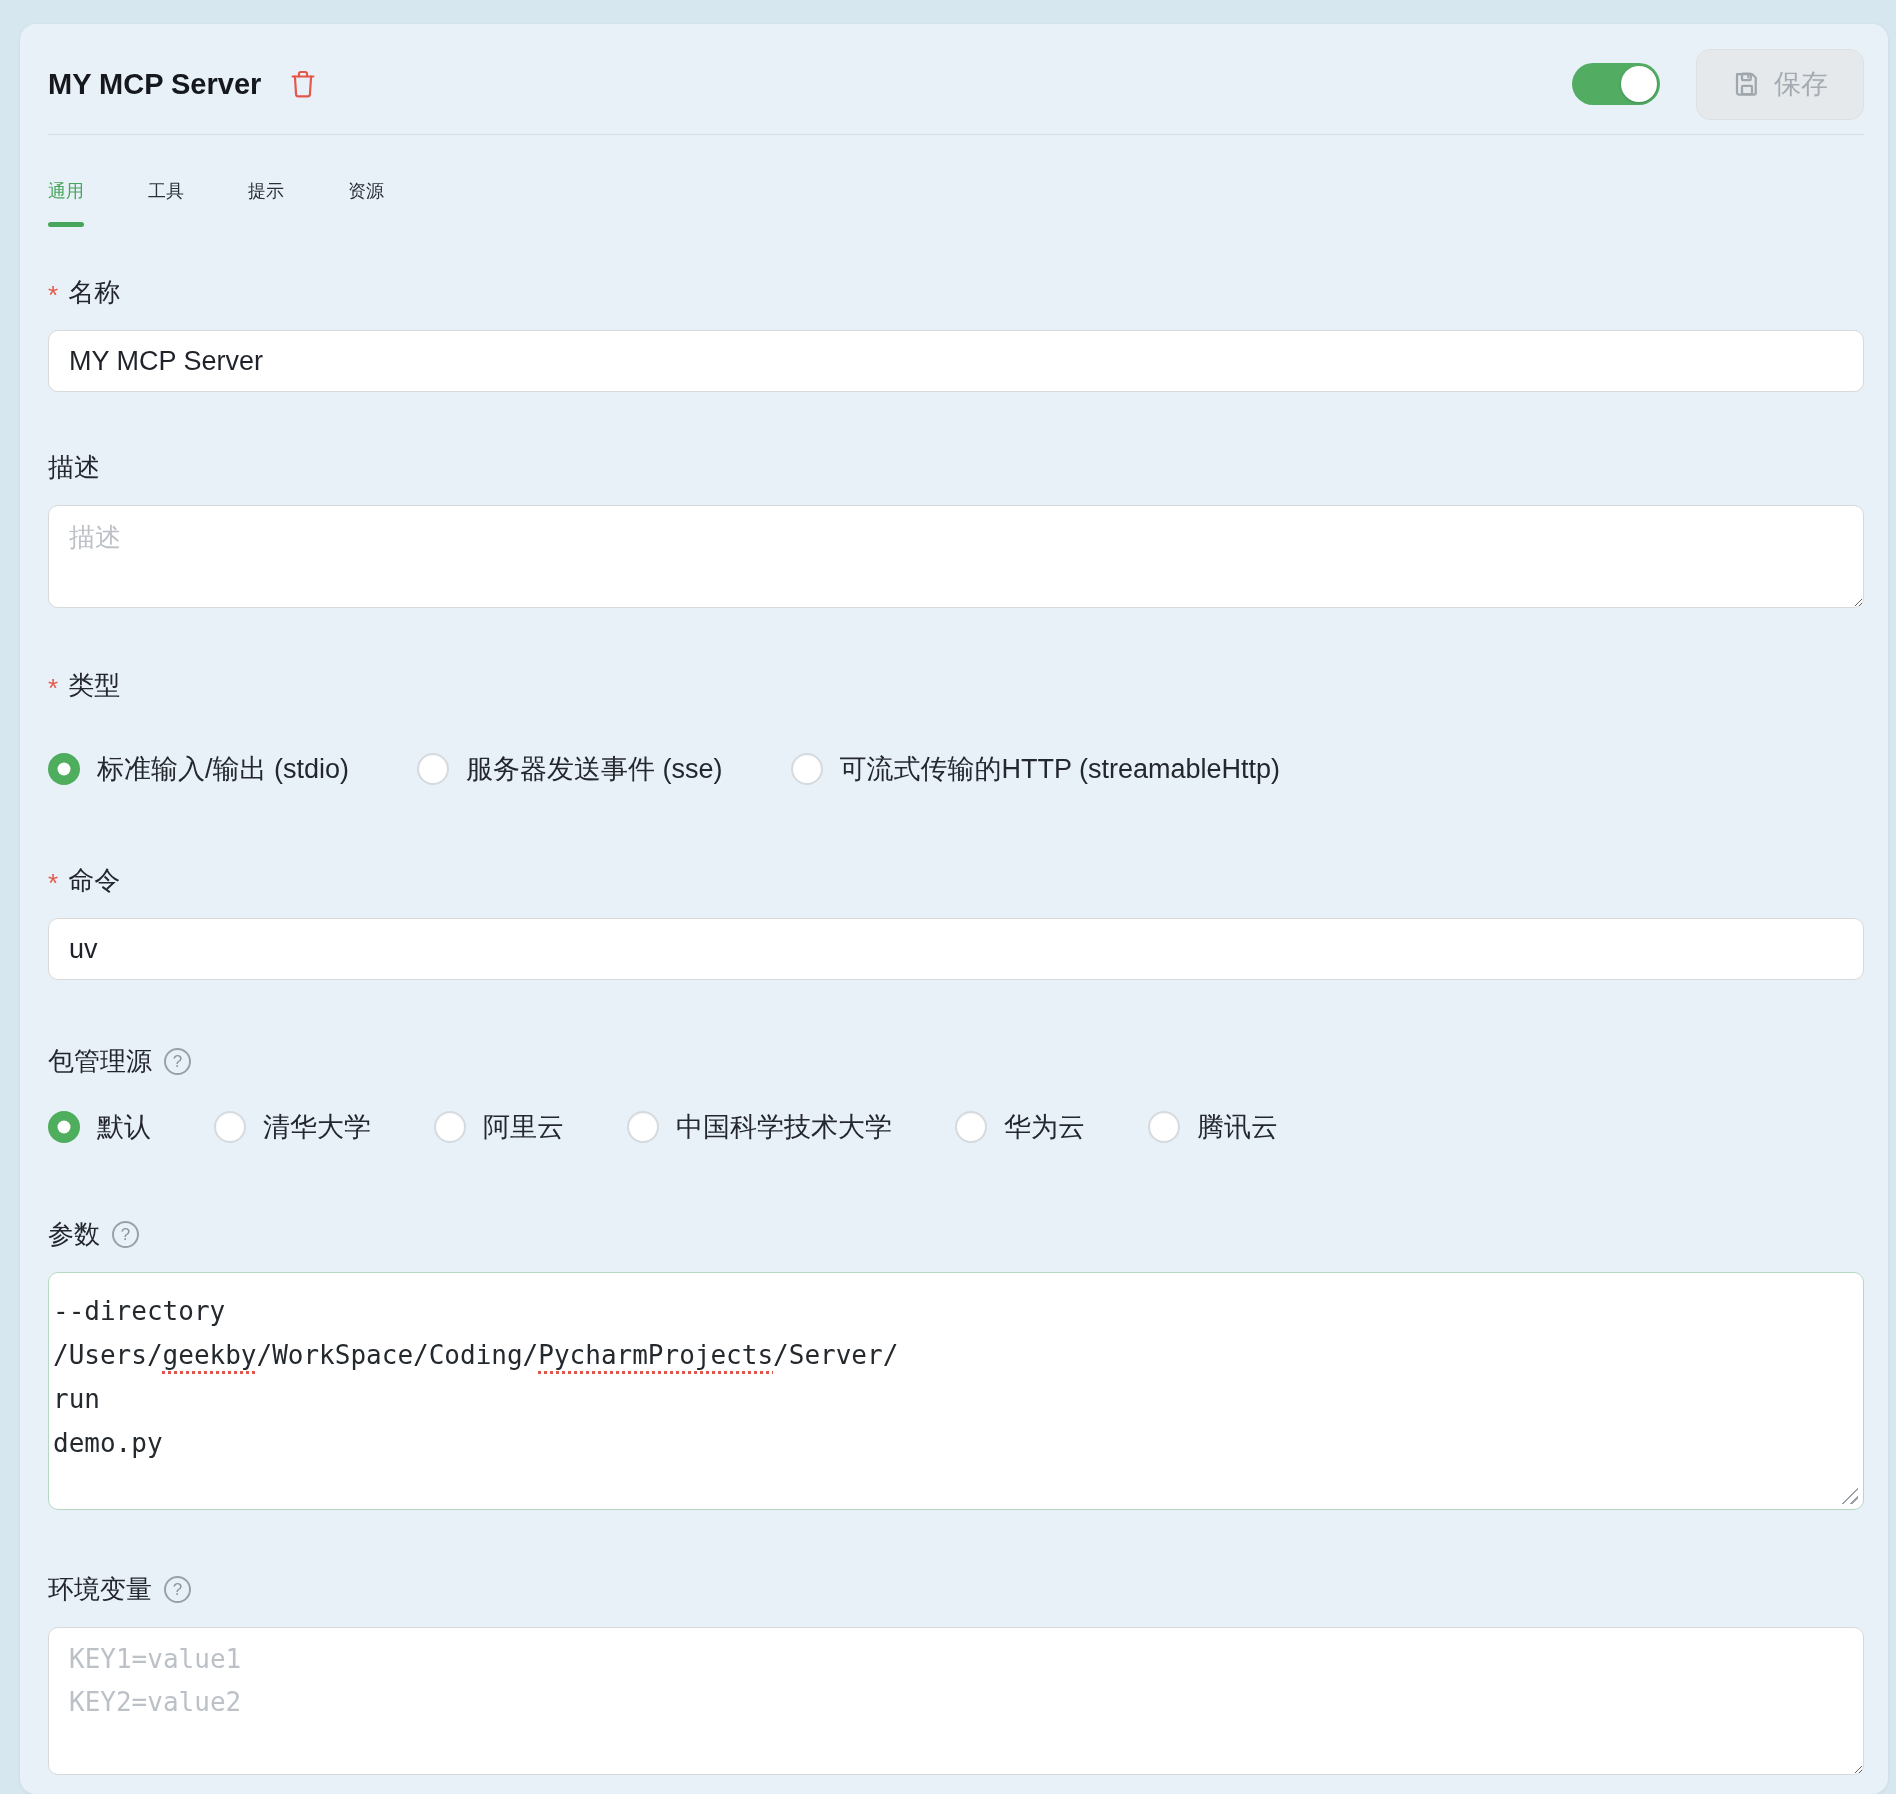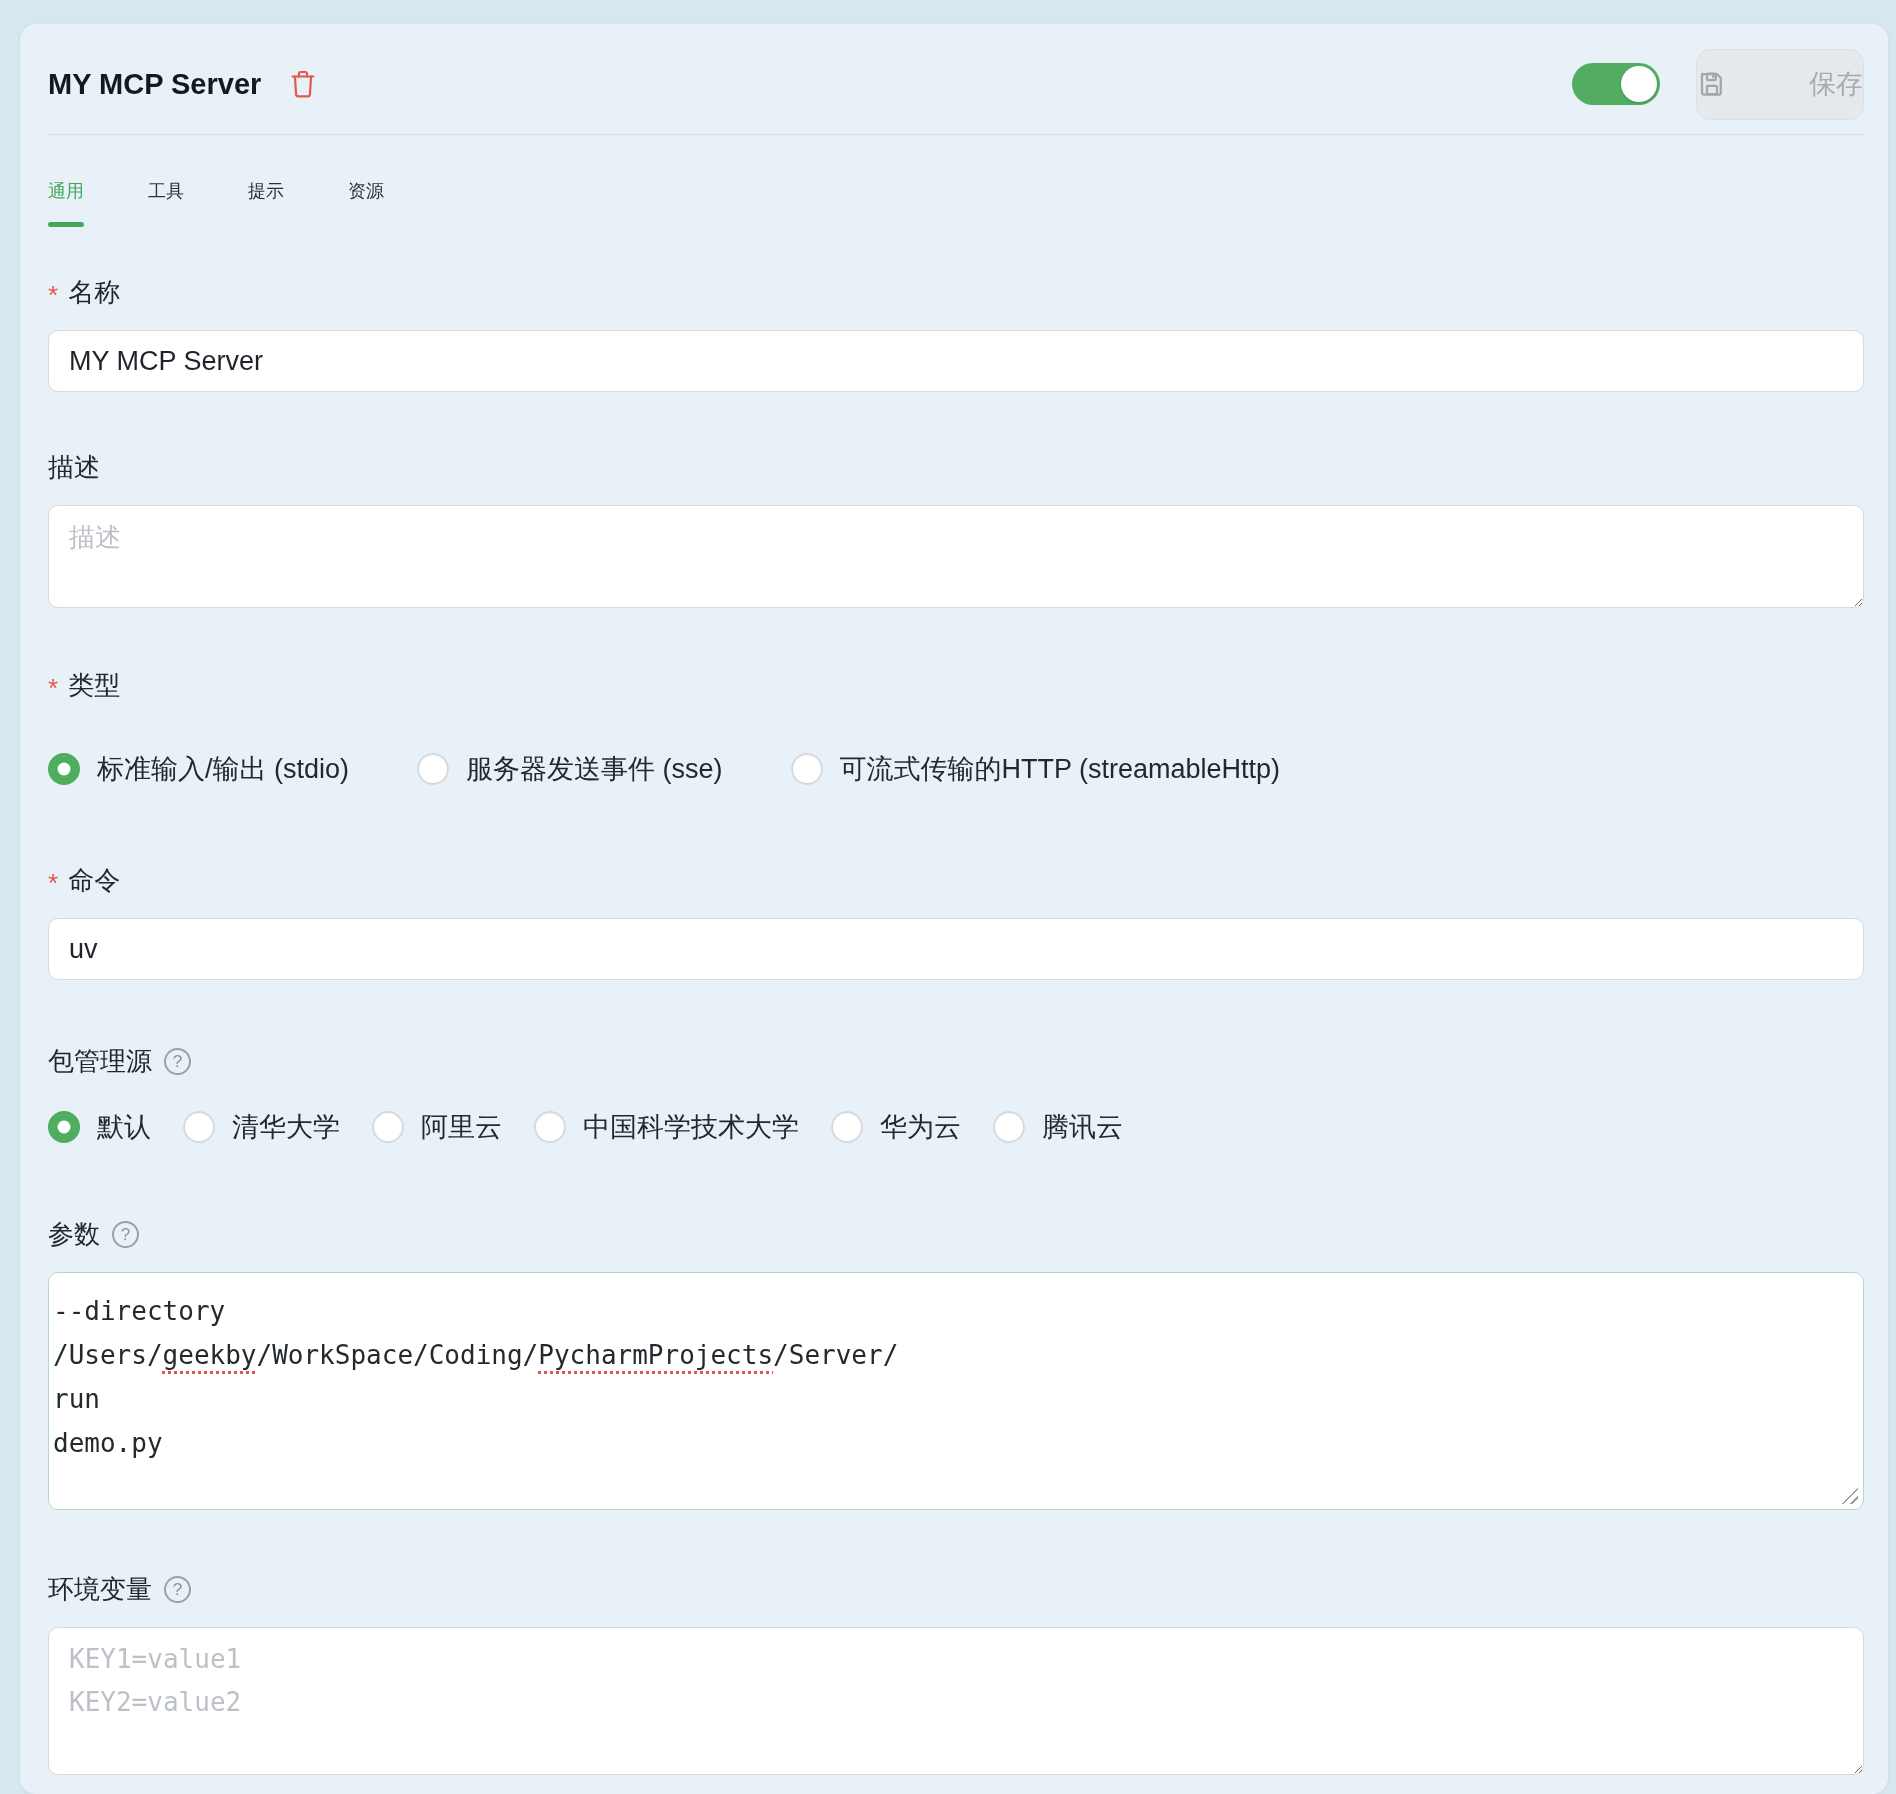--- a/index.html
+++ b/index.html
@@ -28,21 +28,21 @@
     width: 88px; height: 42px; border-radius: 21px;
     background: #52ad63; position: relative; cursor: pointer;
     margin-right: 36px;
   }
   .toggle .knob {
     position: absolute; top: 3px; right: 3px;
     width: 36px; height: 36px; border-radius: 50%;
     background: #ffffff; box-shadow: 0 1px 3px rgba(0,0,0,0.2);
   }
   .save-btn {
-    display: flex; align-items: center; justify-content: space-between; gap: 12px;
+    display: flex; align-items: center; justify-content: center; gap: 12px;
     width: 168px; height: 71px; border-radius: 14px;
     background: #e5e9ec; border: 1px solid #dde1e4;
     color: #a5abb2; font-size: 27px; cursor: not-allowed;
     font-family: inherit;
   }
 
   .divider { margin-top: 18px; height: 1px; background: rgba(0,0,0,0.08); }
 
   
   .tabs { margin-top: 44px; display: flex; gap: 64px; }
@@ -87,21 +87,21 @@
     padding: 14px 20px; font-size: 26px; color: #1f2329; outline: none;
     resize: both;
   }
   textarea::placeholder { color: #bcc1c8; }
   .desc-ta { height: 103px; font-family: inherit; }
   .env-ta { height: 148px; font-family: "DejaVu Sans Mono", "Liberation Mono", monospace; line-height: 43px; padding-top: 10px; }
 
   
   .radio-row { display: flex; align-items: center; flex-wrap: wrap; }
   .row-type { margin-top: 48px; gap: 68px; }
-  .row-registry { margin-top: 30px; gap: 32px; }
+  .row-registry { margin-top: 30px; gap: 63px; }
   .radio-opt { display: flex; align-items: center; gap: 17px; font-size: 27px; color: #24282e; cursor: pointer; }
   .radio {
     width: 32px; height: 32px; border-radius: 50%; flex: 0 0 auto;
     background: #fff; border: 2px solid #d5dade;
     box-shadow: inset 0 1px 2px rgba(0,0,0,0.03);
   }
   .radio.checked {
     background: #4fae5e; border: none; position: relative;
   }
   .radio.checked::after {

